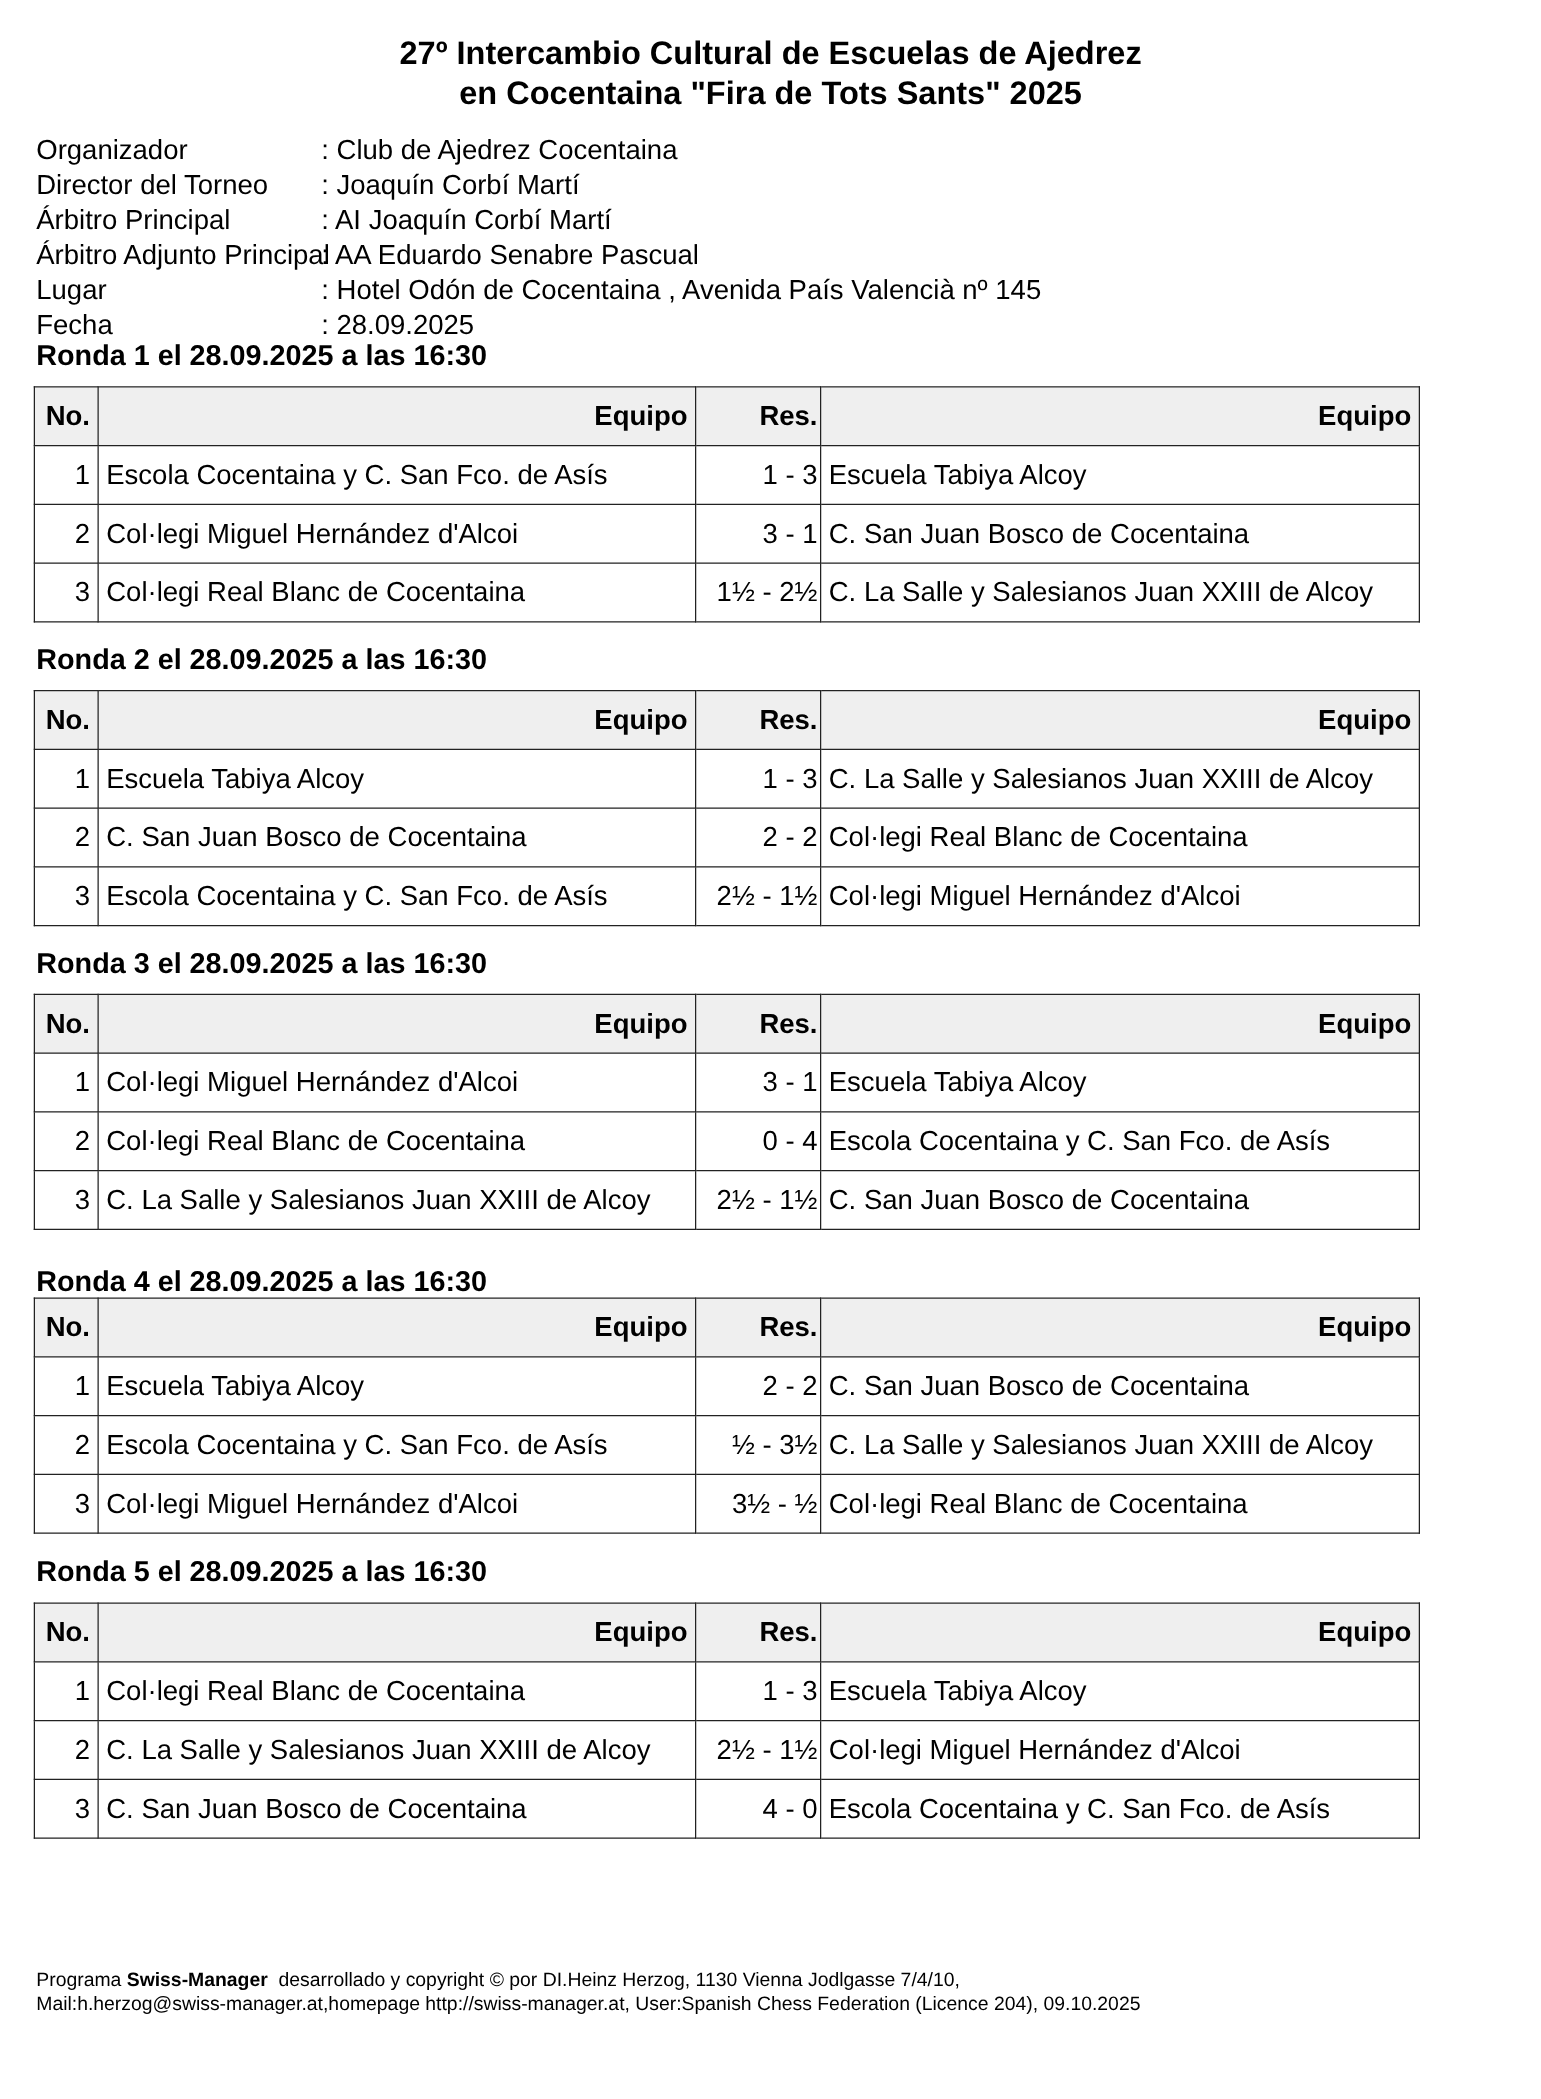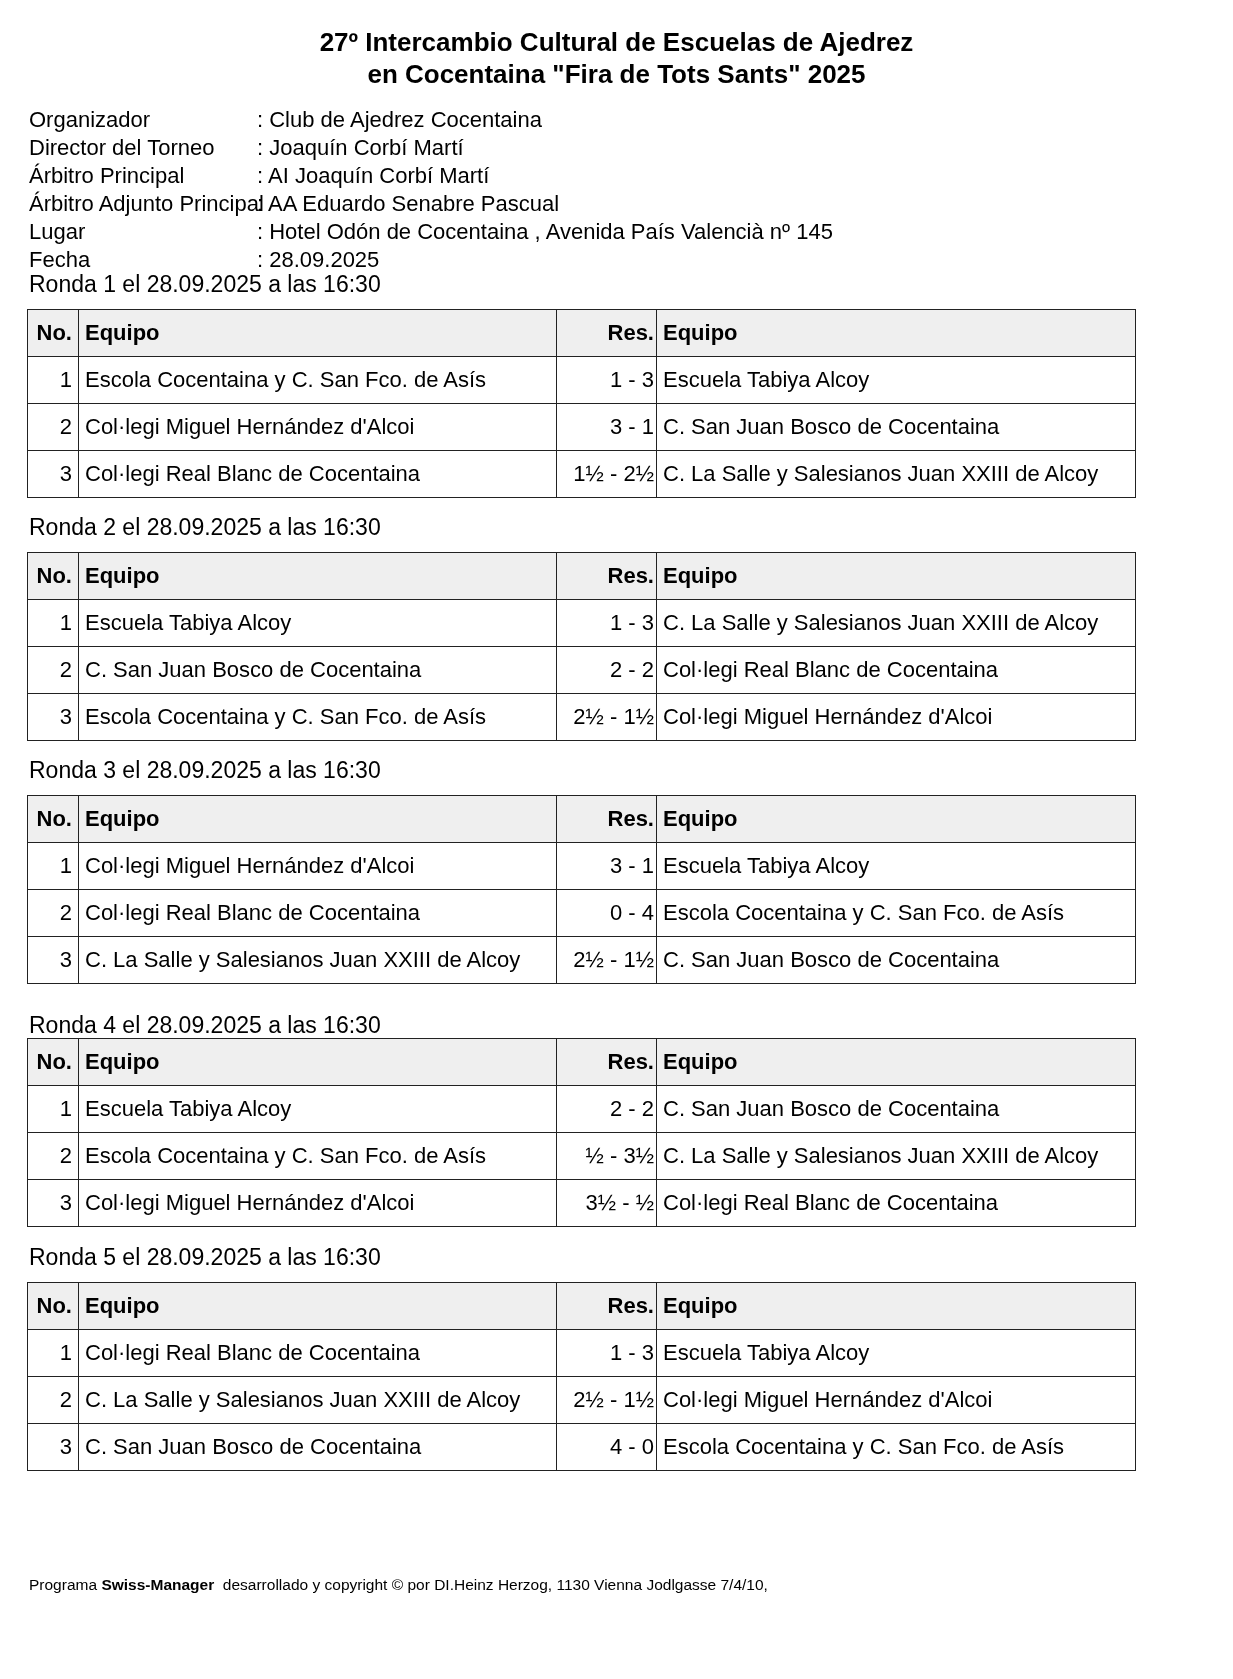--- a/index.html
+++ b/index.html
@@ -2,24 +2,24 @@
 <html><head>
 <meta charset="utf-8">
 <style>
   html, body { margin: 0; padding: 0; background: #ffffff; }
   body { width: 1233px; height: 1679px; position: relative; font-family: "Liberation Sans", sans-serif; color: #000; overflow: hidden; }
   .title { position: absolute; left: 0; width: 1233px; top: 26px; text-align: center; font-weight: bold; font-size: 26px; line-height: 32px; }
   .info { position: absolute; left: 29px; top: 106px; font-size: 22px; line-height: 28px; }
   .info-row { position: relative; height: 28px; white-space: nowrap; }
   .info-label { position: absolute; left: 0; top: 0; }
   .info-value { position: absolute; left: 228px; top: 0; }
-  .round-title { position: absolute; left: 29px; font-weight: normal; font-size: 23px; line-height: 28px; }
+  .round-title { position: absolute; left: 29px; font-weight: bold; font-size: 23px; line-height: 28px; }
   table.pairings { position: absolute; left: 27px; width: 1108px; border-collapse: collapse; font-size: 22px; table-layout: fixed; }
   table.pairings td, table.pairings th { border: 1.5px solid #222; height: 46px; padding: 0 6px; white-space: nowrap; overflow: hidden; }
-  table.pairings th { background: #efefef; font-weight: bold; text-align: left; }
+  table.pairings th { background: #efefef; font-weight: bold; text-align: right; }
   table.pairings th.c-no, table.pairings td.c-no { text-align: right; padding-right: 6px; padding-left: 2px; }
   table.pairings th.c-res, table.pairings td.c-res { text-align: right; padding: 0 2px; }
   col.w-no { width: 51px; }
   col.w-team { width: 478px; }
   col.w-res { width: 100px; }
   col.w-team2 { width: 479px; }
   .footer { position: absolute; left: 29px; top: 1575px; font-size: 15.5px; line-height: 19px; white-space: nowrap; }
   .footer b { font-weight: bold; }
 </style>
 </head>
@@ -240,13 +240,14 @@
           <td>C. San Juan Bosco de Cocentaina</td>
           <td class="c-res">4 - 0</td>
           <td>Escola Cocentaina y C. San Fco. de Asís</td>
         </tr>
       </tbody>
     </table>
   </div>
 
 <div class="footer">
   <div><span>Programa </span><b>Swiss-Manager</b><span style="white-space:pre">  desarrollado y copyright © por DI.Heinz Herzog, 1130 Vienna Jodlgasse 7/4/10,</span></div>
+  <div>Mail:h.herzog@swiss-manager.at,homepage http://swiss-manager.at, User:Spanish Chess Federation (Licence 204), 09.10.2025</div>
 </div>
 
 </body></html>

